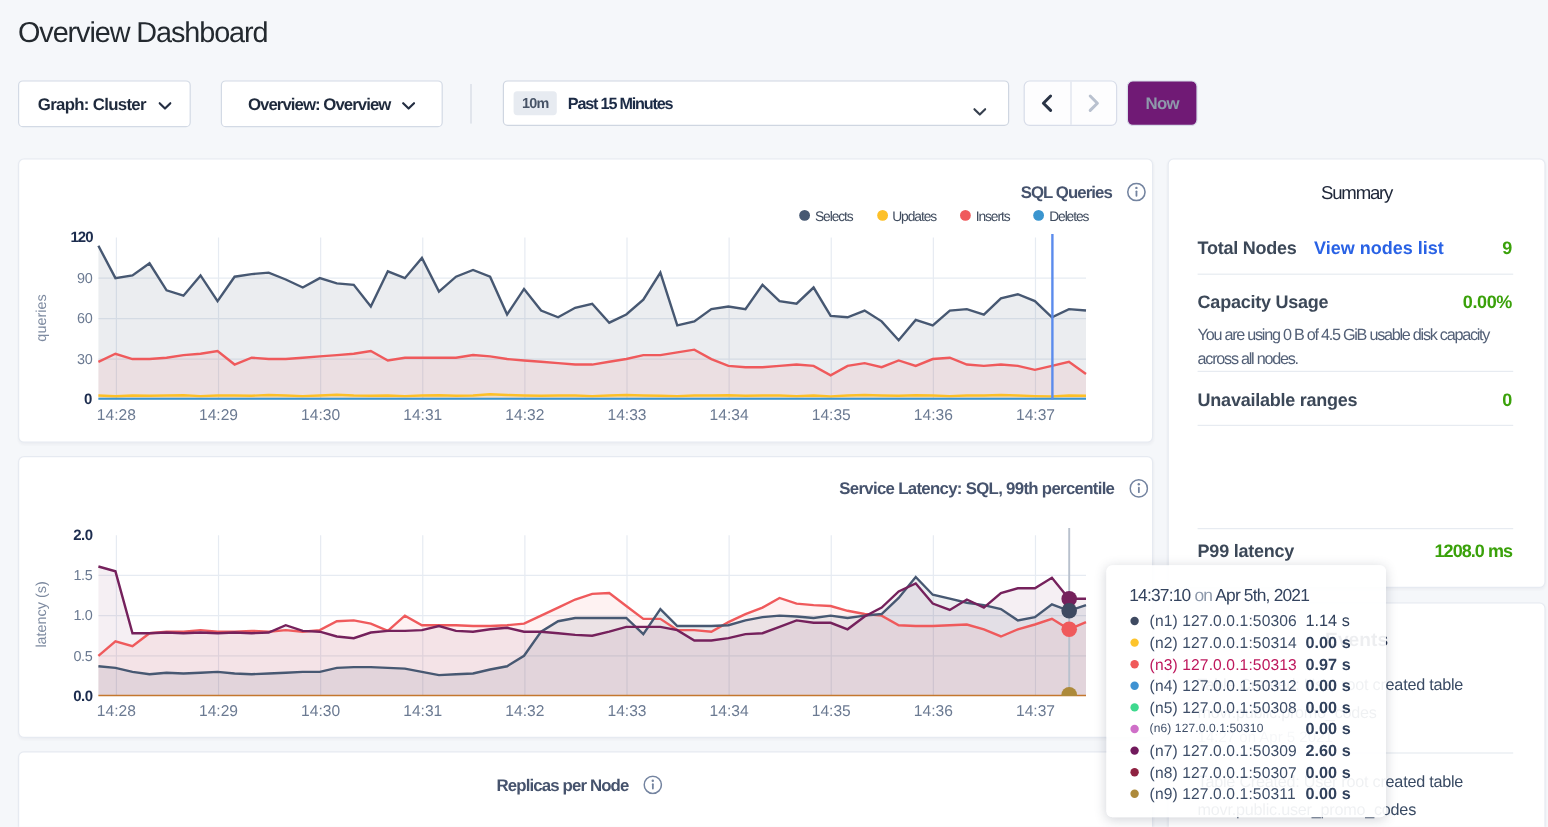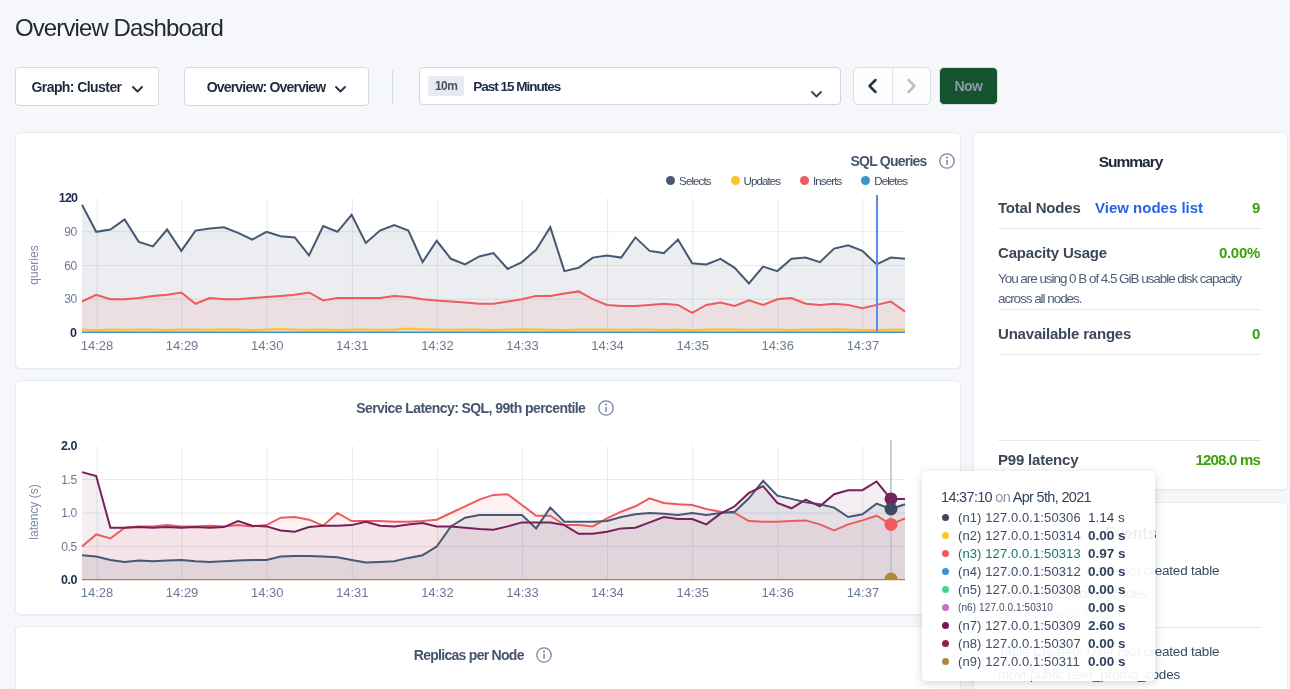--- a/index.html
+++ b/index.html
@@ -44,21 +44,21 @@
     <svg width="11" height="16" viewBox="0 0 11 16">
         <path d="M8.5 2 L2.5 8 L8.5 14" fill="none" stroke="#2a3446" stroke-width="2.5" stroke-linecap="round" stroke-linejoin="round"></path>
       </svg>
   </div>
   <div style="flex:1;display:flex;align-items:center;justify-content:center">
     <svg width="11" height="16" viewBox="0 0 11 16">
         <path d="M2.5 2 L8.5 8 L2.5 14" fill="none" stroke="#b9c1cf" stroke-width="2.5" stroke-linecap="round" stroke-linejoin="round"></path>
       </svg>
   </div>
 </div>
-<div style="position:absolute;left:939px;top:67px;width:59px;height:38px;background:#14532d;border:1px solid #d8dde9;border-radius:5px;display:flex;align-items:center;justify-content:center">
+<div style="position:absolute;left:939px;top:67px;width:59px;height:38px;background:#701a75;border:1px solid #d8dde9;border-radius:5px;display:flex;align-items:center;justify-content:center">
   <span style="font-size:14px;font-weight:bold;letter-spacing:-0.6px;color:#8e99ab">Now</span>
 </div>
 
 <div class="card" style="left:15px;top:132px;width:946px;height:237px">
   <div style="position:absolute;left:-5px;right:5px;top:19px;text-align:right">
     <span class="ctitle" style="letter-spacing:-0.78px">SQL Queries</span>
     <span style="margin-left:8px"><svg width="16" height="16" viewBox="0 0 16 16" style="vertical-align:-3px">
           <circle cx="8" cy="8" r="7.2" fill="none" stroke="#7484a0" stroke-width="1.3"></circle>
           <rect x="7.3" y="6.7" width="1.5" height="5.2" rx="0.75" fill="#7484a0"></rect>
           <circle cx="8" cy="4.6" r="1" fill="#7484a0"></circle>
@@ -104,21 +104,21 @@
         <text x="591.6" y="217" font-size="13" fill="#6b7a92" text-anchor="middle">14:34</text>
         <text x="676.7" y="217" font-size="13" fill="#6b7a92" text-anchor="middle">14:35</text>
         <text x="761.8" y="217" font-size="13" fill="#6b7a92" text-anchor="middle">14:36</text>
         <text x="846.9" y="217" font-size="13" fill="#6b7a92" text-anchor="middle">14:37</text>
         <text x="22" y="132" font-size="12" fill="#7d8aa0" text-anchor="middle" transform="rotate(-90 22 132)">queries</text>
       </svg>
     </div>
 </div>
 
 <div class="card" style="left:15px;top:380px;width:946px;height:235px">
-  <div style="position:absolute;left:-3px;right:3px;top:18px;text-align:center">
+  <div style="position:absolute;left:-3px;right:3px;top:18px;text-align:right">
     <span class="ctitle" style="letter-spacing:-0.58px">Service Latency: SQL, 99th percentile</span>
     <span style="margin-left:8px"><svg width="16" height="16" viewBox="0 0 16 16" style="vertical-align:-3px">
           <circle cx="8" cy="8" r="7.2" fill="none" stroke="#7484a0" stroke-width="1.3"></circle>
           <rect x="7.3" y="6.7" width="1.5" height="5.2" rx="0.75" fill="#7484a0"></rect>
           <circle cx="8" cy="4.6" r="1" fill="#7484a0"></circle>
         </svg></span>
   </div>
   <div style="position:absolute;left:0;top:0;width:944px;height:233px">
       <svg width="944" height="233" style="position:absolute;left:0;top:0">
         <defs>
@@ -178,21 +178,21 @@
     <span class="ctitle" style="letter-spacing:-0.72px">Replicas per Node</span>
     <span style="margin-left:8px"><svg width="16" height="16" viewBox="0 0 16 16" style="vertical-align:-3px">
           <circle cx="8" cy="8" r="7.2" fill="none" stroke="#7484a0" stroke-width="1.3"></circle>
           <rect x="7.3" y="6.7" width="1.5" height="5.2" rx="0.75" fill="#7484a0"></rect>
           <circle cx="8" cy="4.6" r="1" fill="#7484a0"></circle>
         </svg></span>
   </div>
 </div>
 
 <div class="card" style="left:973px;top:132px;width:315px;height:358px">
-  <div style="position:absolute;left:0;right:0;top:20px;text-align:center;font-size:15.5px;font-weight:bold;letter-spacing:-1px;color:#20283a">Summary</div>
+  <div style="position:absolute;left:0;right:0;top:20px;text-align:center;font-size:15.5px;font-weight:normal;letter-spacing:-1px;color:#20283a">Summary</div>
   <div class="sumrow" style="top:66px">
     <span class="sumlbl">Total Nodes</span>
     <span style="font-size:15px;font-weight:bold;color:#2962e5;margin-left:10px">View nodes list</span>
     <span class="sumval">9</span>
   </div>
   <div class="divider" style="top:95px"></div>
   <div class="sumrow" style="top:111px">
     <span class="sumlbl">Capacity Usage</span><span class="sumval">0.00%</span>
     <div class="sumdesc" style="margin-top:7px;white-space:nowrap">You are using 0 B of 4.5 GiB usable disk capacity<br>across all nodes.</div>
   </div>
@@ -228,21 +228,21 @@
       <div style="position:relative">
         <div style="display:flex;align-items:center;height:18px">
           <span style="width:7px;height:7px;border-radius:50%;background:#fdc42c;flex:0 0 7px;margin-left:6px"></span>
           <span style="margin-left:9px;font-size:13px;letter-spacing:0.1px;color:#3e4e68;white-space:nowrap">(n2) 127.0.0.1:50314</span>
           <span style="position:absolute;left:152px;font-size:13.5px;font-weight:bold;color:#31415c">0.00 s</span>
         </div>
       </div>
       <div style="position:relative">
         <div style="display:flex;align-items:center;height:18px">
           <span style="width:7px;height:7px;border-radius:50%;background:#f05a5a;flex:0 0 7px;margin-left:6px"></span>
-          <span style="margin-left:9px;font-size:13px;letter-spacing:0.1px;color:#0f766e;white-space:nowrap">(n3) 127.0.0.1:50313</span>
+          <span style="margin-left:9px;font-size:13px;letter-spacing:0.1px;color:#be185d;white-space:nowrap">(n3) 127.0.0.1:50313</span>
           <span style="position:absolute;left:152px;font-size:13.5px;font-weight:bold;color:#31415c">0.97 s</span>
         </div>
       </div>
       <div style="position:relative">
         <div style="display:flex;align-items:center;height:18px">
           <span style="width:7px;height:7px;border-radius:50%;background:#3e92d2;flex:0 0 7px;margin-left:6px"></span>
           <span style="margin-left:9px;font-size:13px;letter-spacing:0.1px;color:#3e4e68;white-space:nowrap">(n4) 127.0.0.1:50312</span>
           <span style="position:absolute;left:152px;font-size:13.5px;font-weight:bold;color:#31415c">0.00 s</span>
         </div>
       </div>

